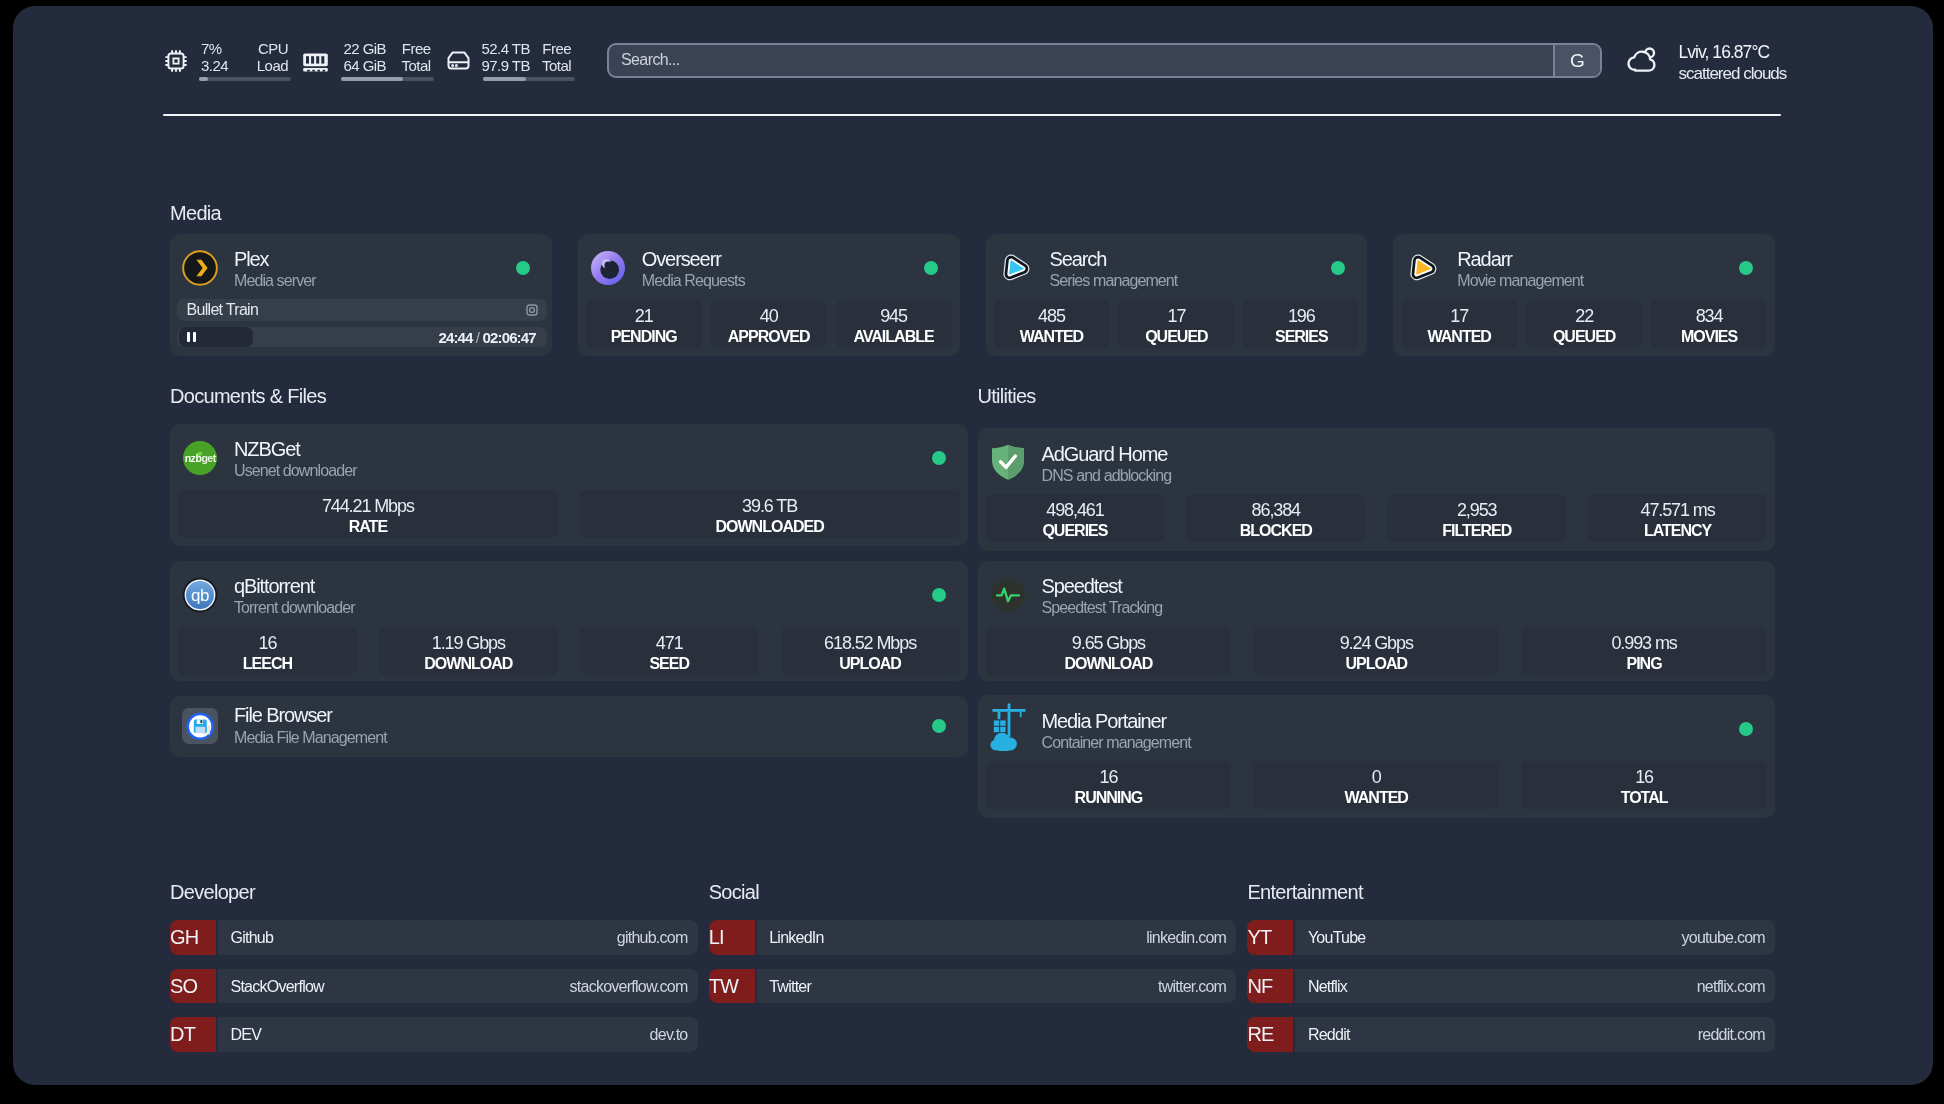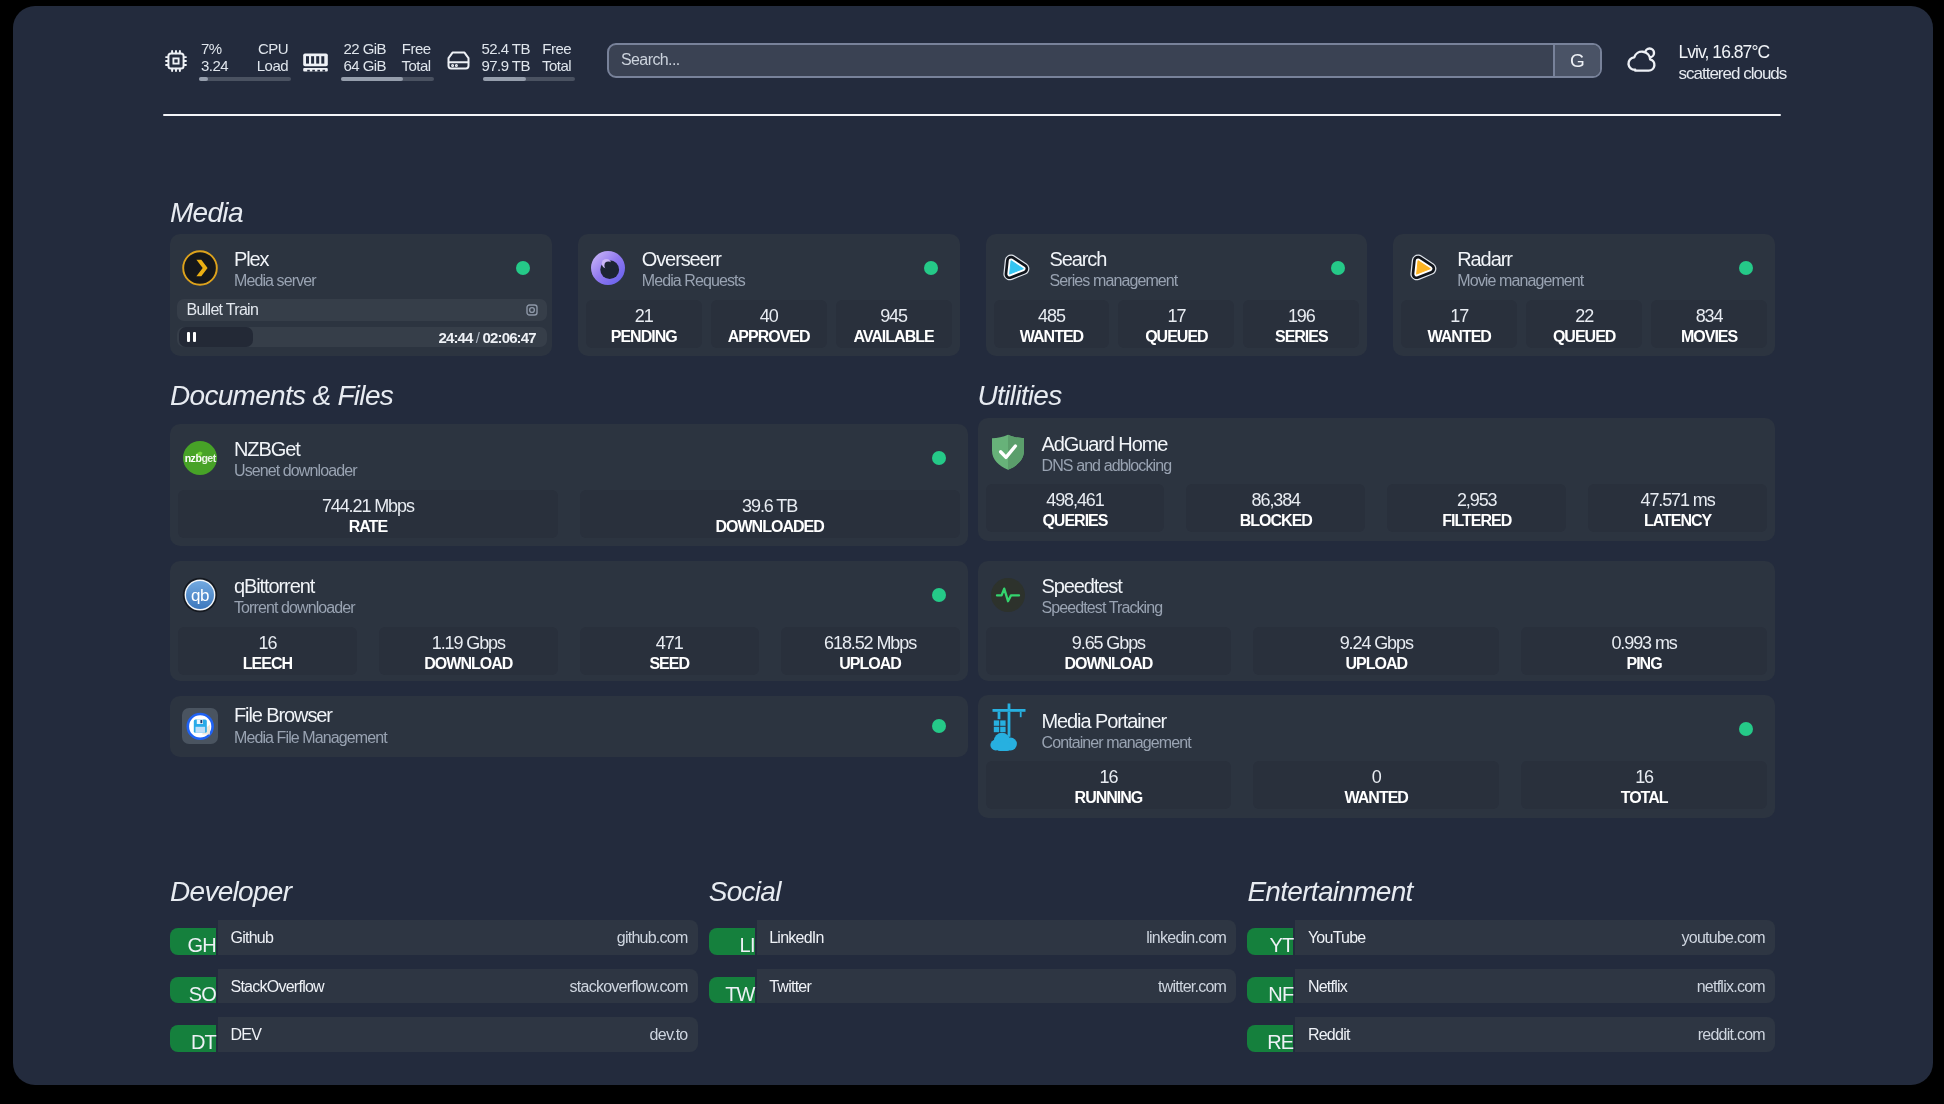--- a/index.html
+++ b/index.html
@@ -3,35 +3,35 @@
 <meta charset="utf-8">
 <style>
   * { margin:0; padding:0; box-sizing:border-box; }
   html,body { width:1944px; height:1104px; background:#000; font-family:"Liberation Sans", sans-serif; position:relative; overflow:hidden; }
   .abs { position:absolute; }
   .page { position:absolute; left:12.5px; top:6px; width:1920px; height:1079px; background:#232b3d; border-radius:22px; }
   .rtxt { font-size:15px; line-height:17.4px; color:#dfe5ec; white-space:pre; letter-spacing:-0.55px; }
   .bar { position:absolute; height:4px; border-radius:2px; background:#4a5261; }
   .bar > i { position:absolute; left:0; top:0; bottom:0; border-radius:2px; background:#959eac; display:block; }
   .hr { position:absolute; left:163px; top:113.5px; width:1618px; height:2.5px; background:#f3f5f9; border-radius:1px; }
-  .sechdr { position:absolute; font-size:28px; line-height:28px; color:#e7ebf1; letter-spacing:-0.7px;font-style:italic; }
+  .sechdr { position:absolute; font-size:20px; line-height:28px; color:#e7ebf1; letter-spacing:-0.7px; }
   .card { position:absolute; background:#2c3440; border-radius:10px; }
   .cicon { position:absolute; left:12px; top:16px; width:36px; height:36px; }
   .ctitle { position:absolute; left:64px; top:14.5px; font-size:20px; line-height:23px; font-weight:500; color:#f1f4f8; letter-spacing:-1.1px; }
   .csub { position:absolute; left:64px; top:36.5px; font-size:16px; line-height:21px; color:#99a3b2; letter-spacing:-0.9px; }
   .dot { position:absolute; right:22px; top:27px; width:14px; height:14px; border-radius:50%; background:#25c988; }
   .stats { position:absolute; left:8px; right:8px; top:66px; height:48px; display:flex; gap:22px; }
   .stats.g9 { gap:9px; }
   .box { flex:1; background:#29303c; border-radius:6px; text-align:center; padding-top:6px; }
   .val { font-size:18px; line-height:20px; color:#e8ecf2; letter-spacing:-1.1px; }
   .lab { font-size:16px; line-height:19px; font-weight:bold; color:#ffffff; letter-spacing:-1.0px; margin-top:1px; }
   .mediarow { position:absolute; left:170px; top:233.5px; width:1605px; height:122px; display:flex; gap:26px; }
   .mcard { position:relative; flex:1; background:#2c3440; border-radius:10px; }
   .bm { position:absolute; height:34.5px; }
-  .bm .ab { position:absolute; left:0; top:8px; bottom:0; width:46px; background:#15803d; border-radius:8px 0 0 8px; color:#eef1f6; font-size:20px; font-weight:500; text-align:right; line-height:34.5px; letter-spacing:-0.8px; }
+  .bm .ab { position:absolute; left:0; top:0; bottom:0; width:46px; background:#7f1d1d; border-radius:8px 0 0 8px; color:#eef1f6; font-size:20px; font-weight:500; text-align:left; line-height:34.5px; letter-spacing:-0.8px; }
   .bm .bar2 { position:absolute; left:48px; right:0; top:0; bottom:0; background:#2e3643; border-radius:0 8px 8px 0; }
   .bm .nm { position:absolute; left:12.5px; top:7px; font-size:16px; line-height:21px; color:#eef1f6; letter-spacing:-0.75px; }
   .bm .url { position:absolute; right:10px; top:7px; font-size:16px; line-height:21px; color:#ced5df; letter-spacing:-0.75px; }
 </style>
 </head>
 <body>
 <div class="page"></div>
 
 <svg class="abs" style="left:163px;top:48px" width="26" height="26" viewBox="0 0 24 24" fill="none" stroke="#eef1f6" stroke-width="1.8" stroke-linecap="round">
   <rect x="5" y="5" width="14" height="14" rx="2.4"></rect>
@@ -283,21 +283,21 @@
     <rect x="18.4" y="12" width="1.9" height="3.2" fill="#1d3a6e"></rect>
     <rect x="13.5" y="18.8" width="9.6" height="6" fill="#bfdef8"></rect>
   </svg>
   <div class="ctitle" style="top:8.5px">File Browser</div>
   <div class="csub" style="top:31.5px">Media File Management</div>
   <div class="dot" style="top:23.5px"></div>
 </div>
 
 <div class="sechdr" style="left:977.5px;top:381.5px">Utilities</div>
 
-<div class="card" style="left:977.5px;top:418px;width:797.5px;height:123px;">
+<div class="card" style="left:977.5px;top:428px;width:797.5px;height:123px;">
   <svg class="cicon" viewBox="0 0 36 36">
     <path d="M18 0.8 C13.2 3 7.3 4.2 2 4.2 v12.4 c0 9.6 7.2 15.5 16 19.2 8.8 -3.7 16 -9.6 16 -19.2 V4.2 c-5.3 0 -11.2 -1.2 -16 -3.4 z" fill="#67b279"></path>
     <path d="M18 0.8 c4.8 2.2 10.7 3.4 16 3.4 v12.4 c0 9.6 -7.2 15.5 -16 19.2 z" fill="#5b9e6b"></path>
     <path d="M10.6 17.8 l5.4 5.6 9.4 -11.4" fill="none" stroke="#ffffff" stroke-width="3.4" stroke-linecap="round" stroke-linejoin="round"></path>
   </svg>
   <div class="ctitle">AdGuard Home</div>
   <div class="csub">DNS and adblocking</div>
   <div class="stats">
     <div class="box">
         <div class="val">498,461</div>

